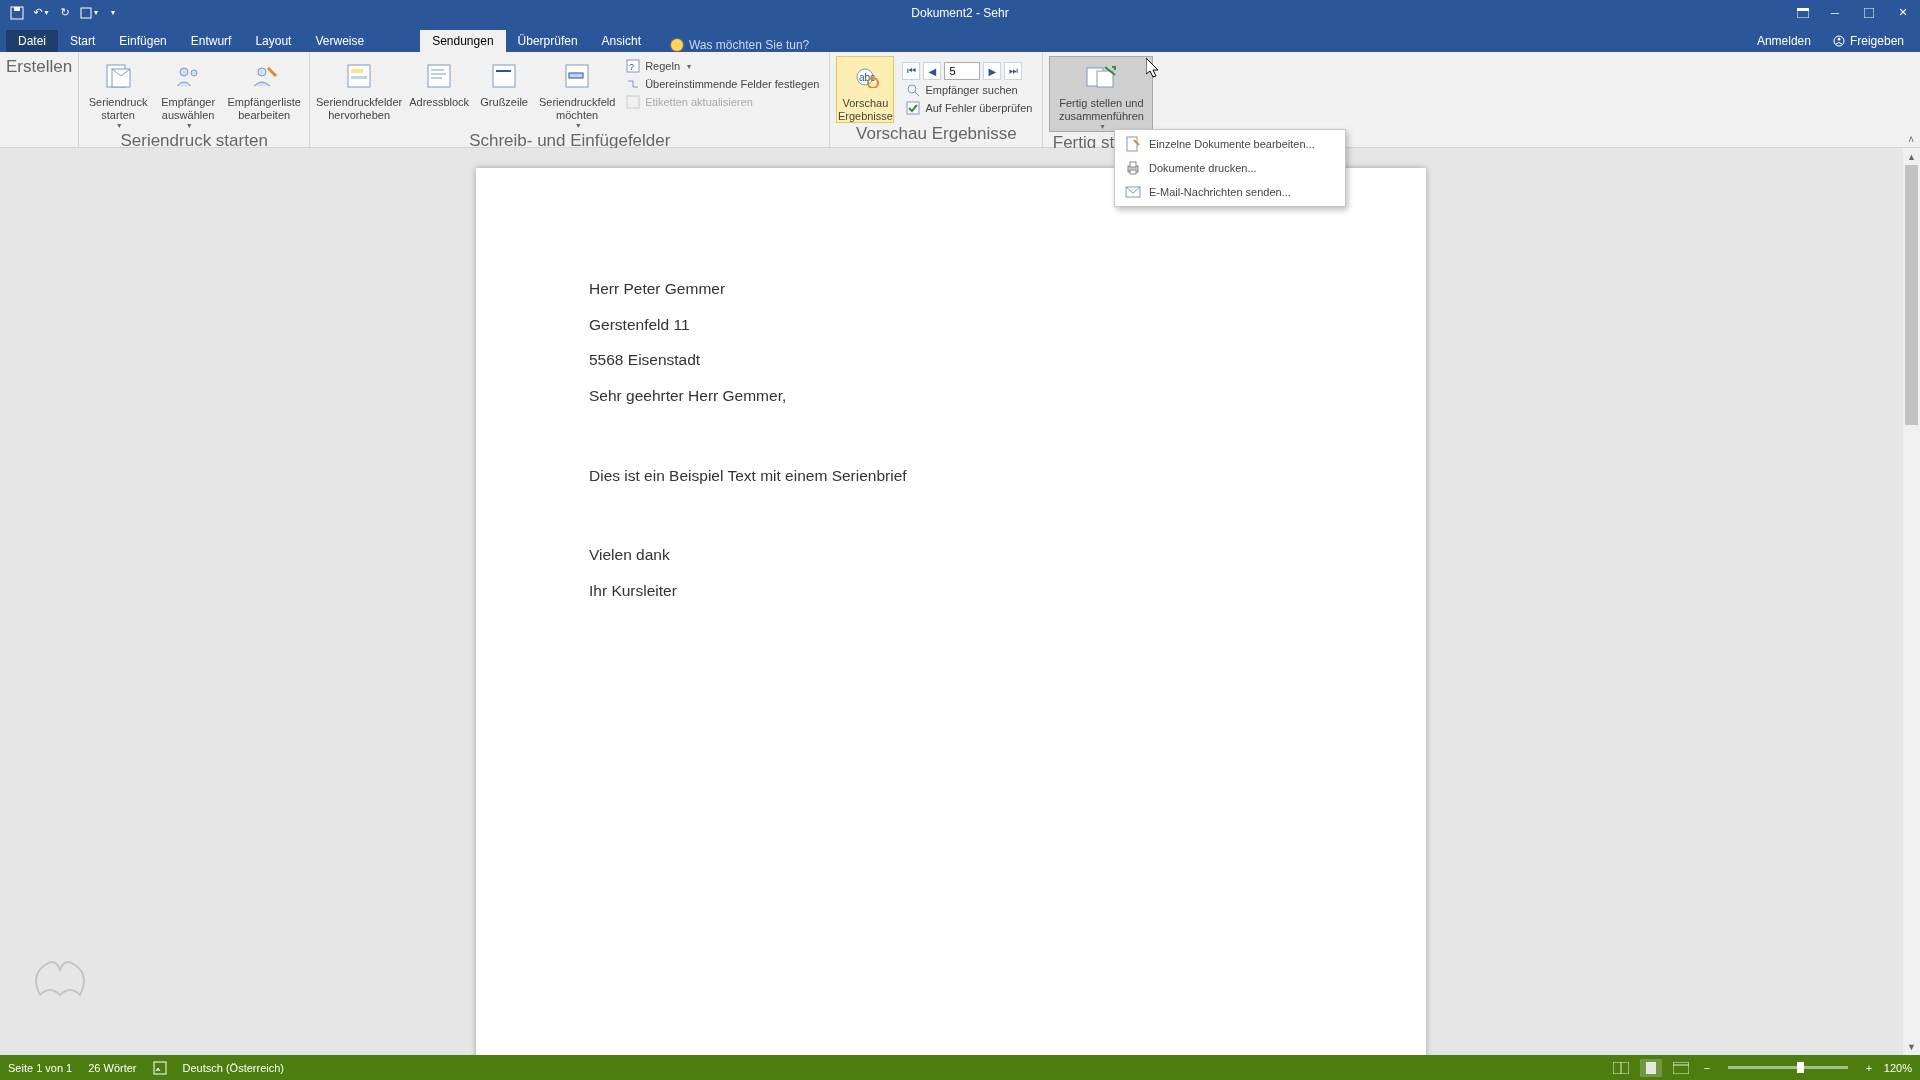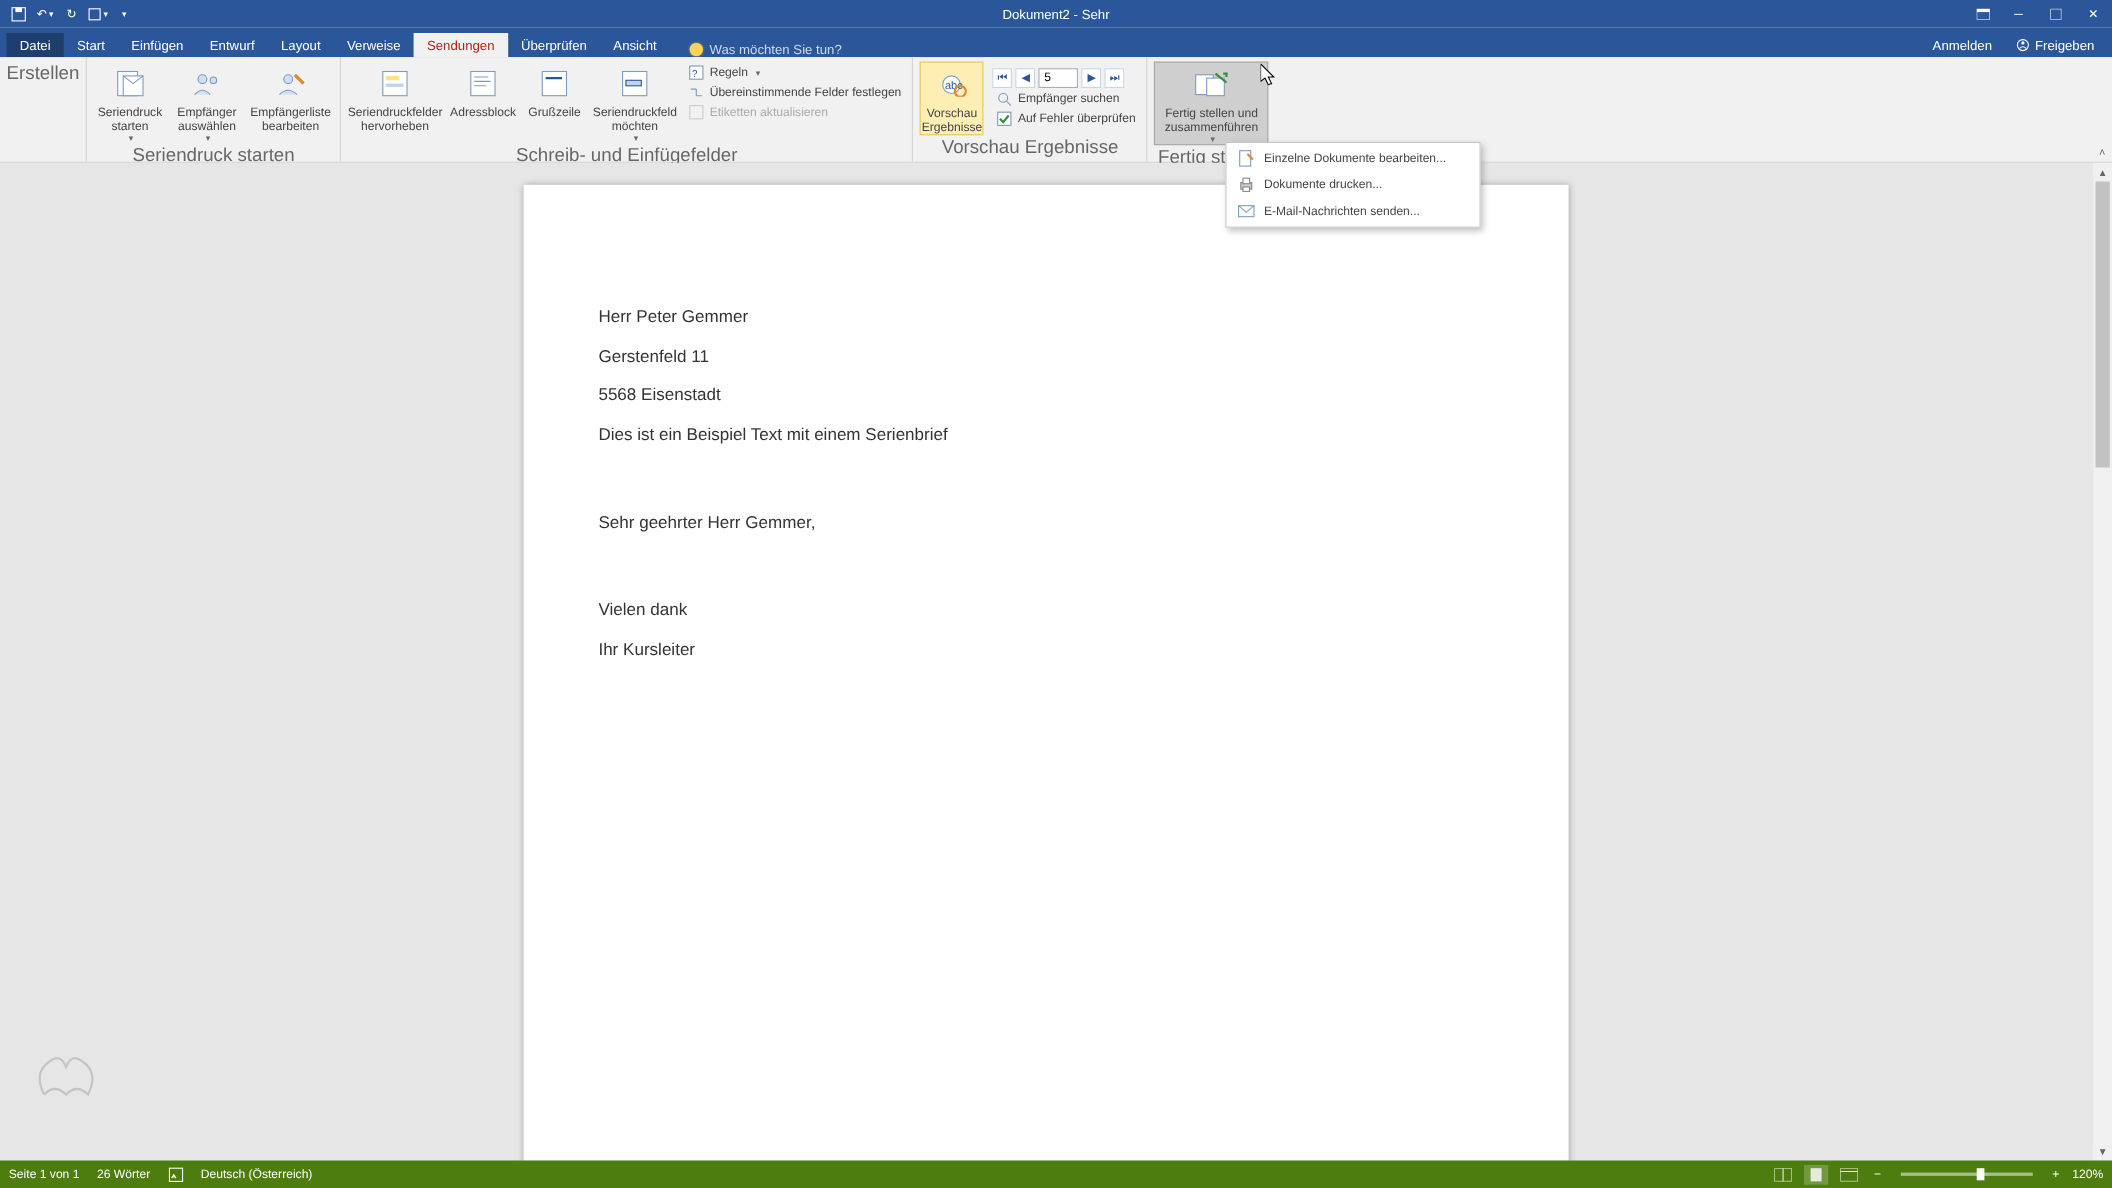--- a/index.html
+++ b/index.html
@@ -11,21 +11,21 @@
 .qat-btn { width: 18px; height: 18px; display: flex; align-items: center; justify-content: center; font-size: 11px; color:#fff; cursor:pointer; }
 .title-text { position:absolute; left:50%; transform:translateX(-50%); font-size: 12px; color:#fff; }
 .window-ctrls { position:absolute; right:0; display:flex; }
 .window-ctrls .wb { width:34px; height:25px; display:flex; align-items:center; justify-content:center; font-size:11px; color:#fff; cursor:pointer;}
 .ribbon-display-btn { width:30px; height:25px; display:flex;align-items:center;justify-content:center;color:#fff;font-size:11px;}
 
 
 .tabs-row { background:#2b579a; height:27px; display:flex; align-items:flex-end; padding:0 6px; position:relative;}
 .tab { padding: 4px 12px; font-size:12px; color:#fff; cursor:pointer; }
 .tab.file { background:#1e3e6e; }
-.tab.active { background:#f1f1f1; color:#b91c1c; }
+.tab.active { background:#f1f1f1; color:#000000;margin-left:44px; }
 .tell-me { display:flex; align-items:center; gap:6px; padding:0 10px; color:#cdd9eb; font-size:12px; margin-left:8px;}
 .tell-me .bulb { width:12px;height:12px;border-radius:50%;background:#ffd25a;box-shadow:0 0 2px #ffb700;}
 .right-tabs { position:absolute; right:6px; bottom:0; display:flex; gap:4px; align-items:center; color:#fff; font-size:12px;}
 .right-tabs .signin{padding:4px 8px;}
 .right-tabs .share{padding:4px 10px;display:flex;gap:5px;align-items:center;}
 
 
 .ribbon { background:#f1f1f1; height:96px; border-bottom:1px solid #d4d4d4; display:flex; position:relative;}
 .group { border-right:1px solid #d4d4d4; display:flex; flex-direction:column; justify-content:space-between; padding:4px 6px 2px;}
 .group-label { text-align:center; font-size:17px; color:#666; padding:1px 0 1px;}
@@ -44,21 +44,21 @@
 .ribbon-collapse { position:absolute; right:6px; bottom:2px; font-size:10px; color:#666;cursor:pointer;}
 
 
 .dropdown{ position:absolute; top:129px; left:1114px; width:232px; background:#fff; border:1px solid #c6c6c6; box-shadow:2px 3px 6px rgba(0,0,0,.25); z-index:100; padding:2px 0;}
 .dd-item{ display:flex; align-items:center; gap:8px; font-size:11px; color:#444; padding:4px 10px; cursor:pointer;}
 .dd-ico{width:16px;height:16px;display:flex;align-items:center;justify-content:center;}
 
 
 .doc-area{ position:absolute; top:148px; left:0; right:0; bottom:25px; background:#e6e6e6; overflow:hidden;}
 .page{ position:absolute; left:476px; top:20px; width:950px; height:1320px; background:#fff; box-shadow:0 0 6px rgba(0,0,0,.3);}
-.page .content{ padding:110px 113px 0 68px; font-family: Calibri, sans-serif; font-size:15.5px; color:#333; line-height:1.4;}
+.page .content{ padding:110px 113px 0 113px; font-family: Calibri, sans-serif; font-size:15.5px; color:#333; line-height:1.4;}
 .addr-line{ margin-bottom:14px;}
 .subject-row{ display:flex; justify-content:space-between; margin-top:155px; margin-bottom:58px;}
 .body-line{ margin-bottom:58px;}
 .closing{ margin-bottom:14px;}
 
 
 .watermark{position:absolute; left:20px; bottom:40px; width:80px;height:80px; opacity:.35;}
 .watermark svg{width:100%;height:100%;}
 
 
@@ -363,22 +363,22 @@
     <span>E-Mail-Nachrichten senden...</span>
   </div>
 </div>
 
 <div class="doc-area">
   <div class="page">
     <div class="content">
       <div class="addr-line">Herr Peter Gemmer</div>
       <div class="addr-line">Gerstenfeld 11</div>
       <div class="addr-line">5568 Eisenstadt</div>
+      <div class="body-line">Sehr geehrter Herr Gemmer,</div>
       <div class="body-line">Dies ist ein Beispiel Text mit einem Serienbrief</div>
-      <div class="body-line">Sehr geehrter Herr Gemmer,</div>
       <div class="closing">Vielen dank</div>
       <div class="closing">Ihr Kursleiter</div>
     </div>
   </div>
   <div class="vscroll">
     <div class="arr up">▲</div>
     <div class="track">
         <div class="thumb"></div>
       </div>
     <div class="arr down">▼</div>

